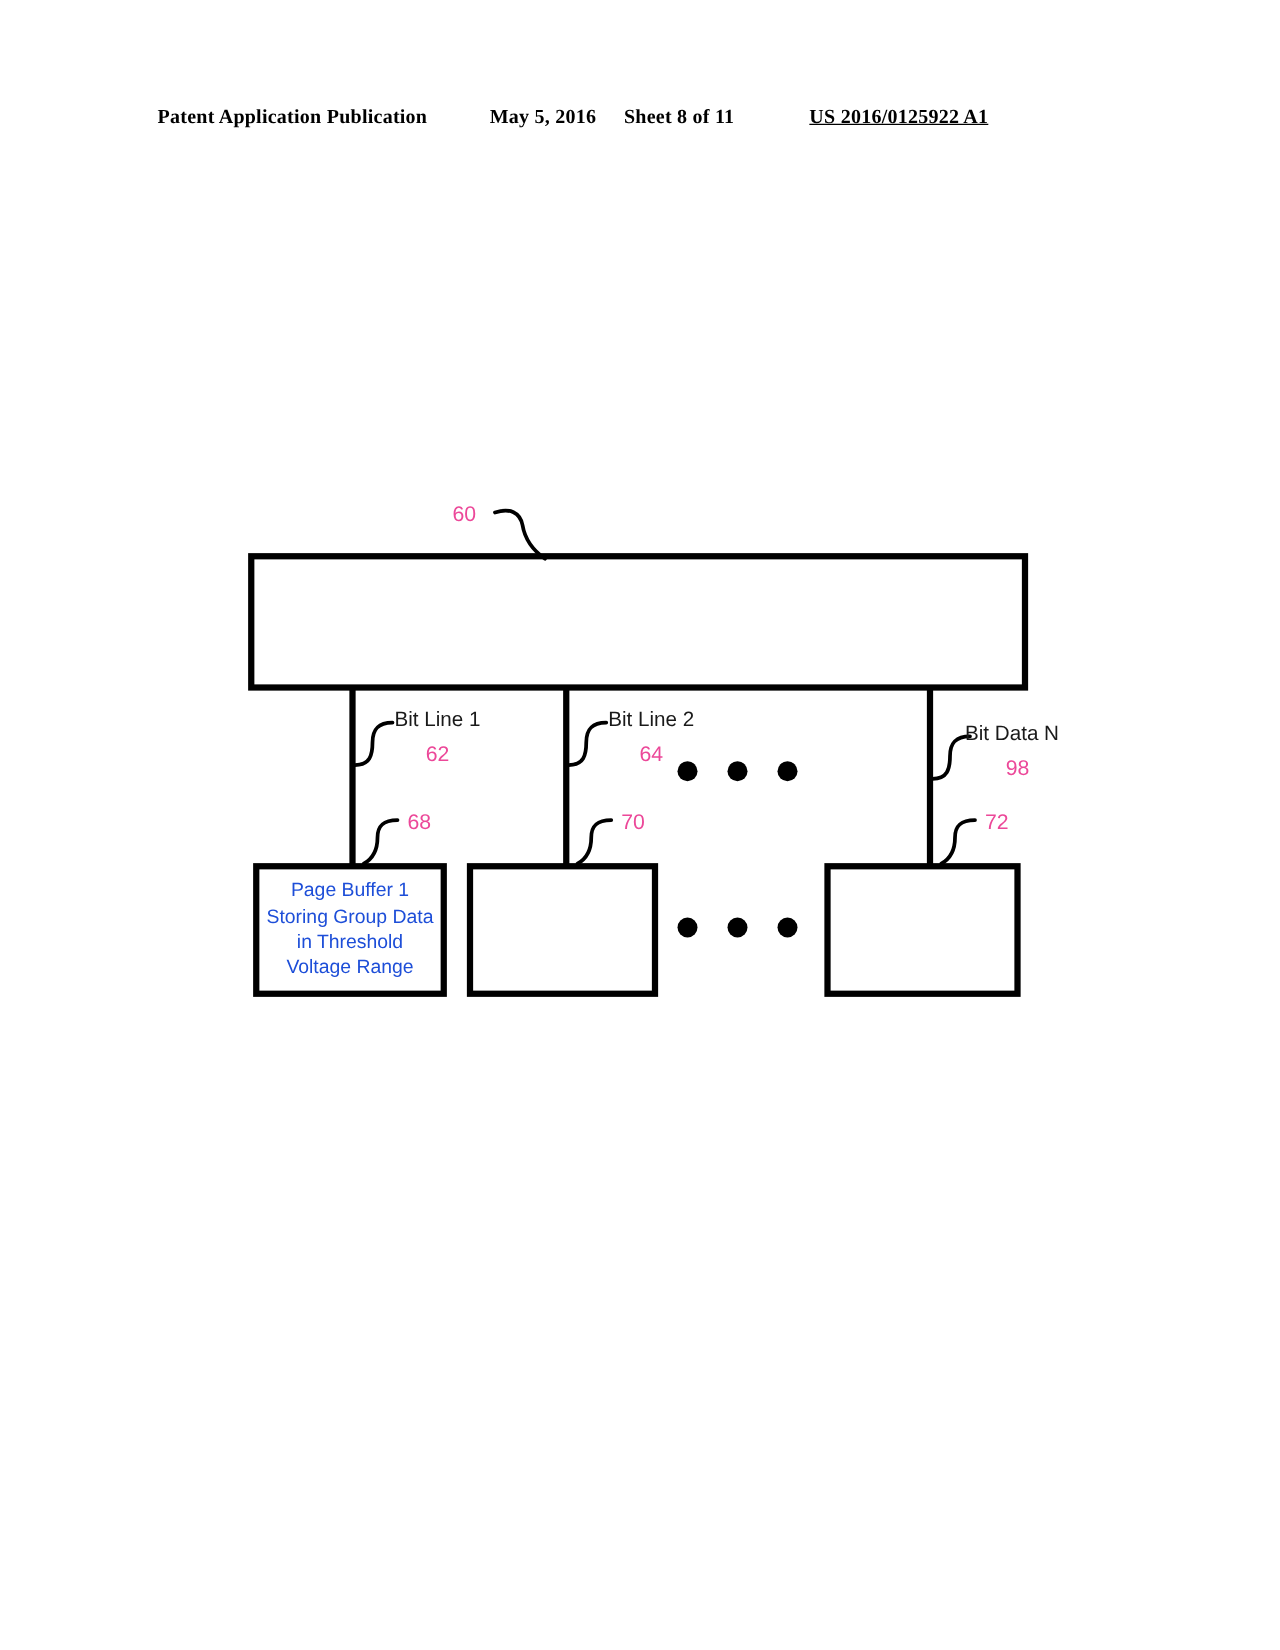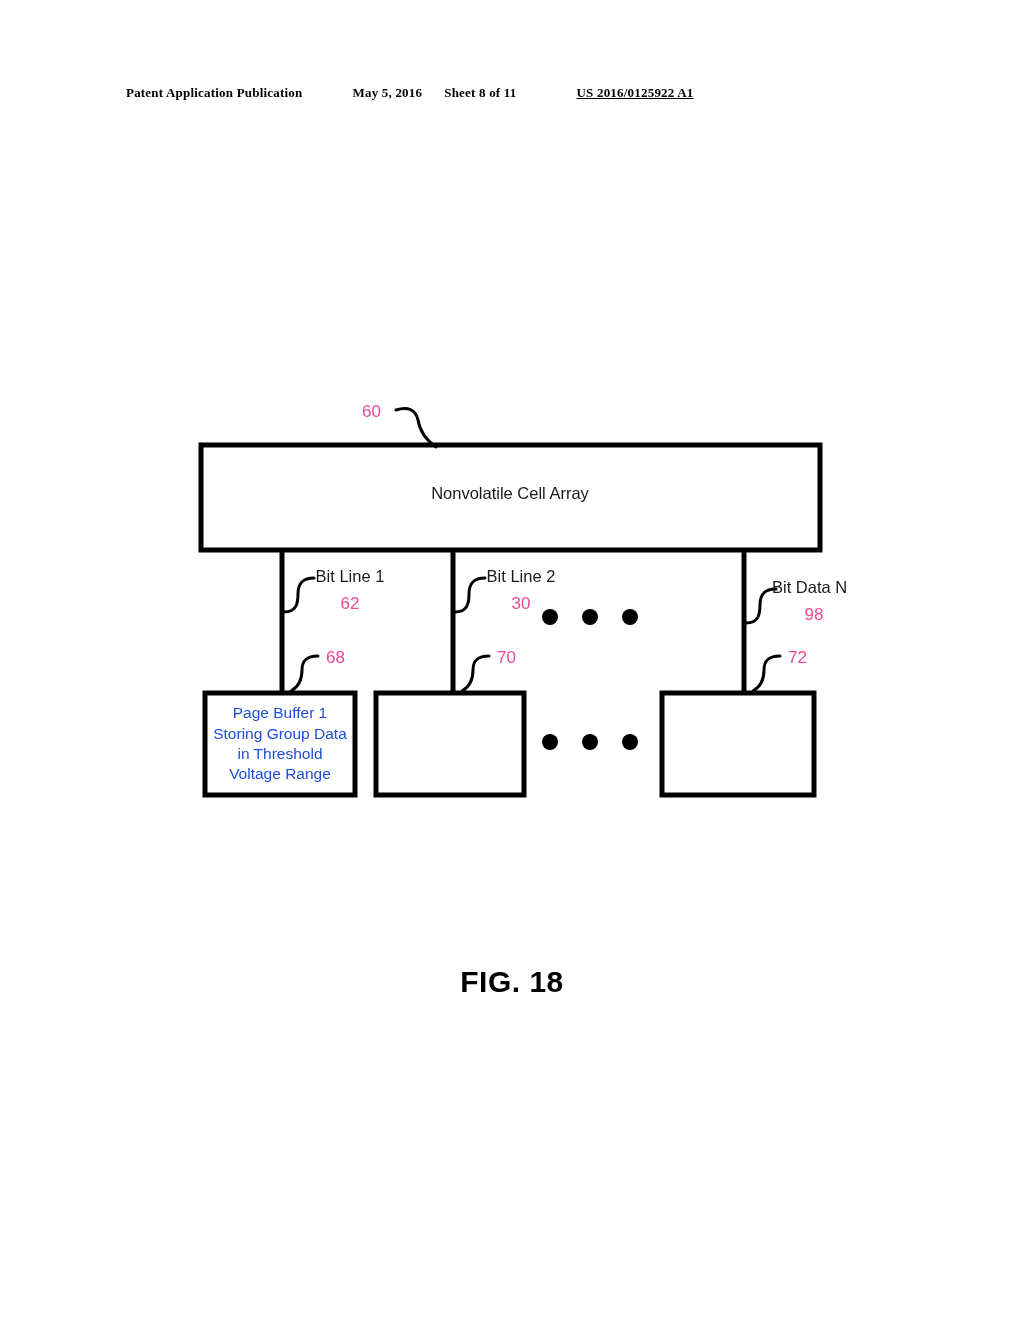--- a/index.html
+++ b/index.html
@@ -22,21 +22,21 @@
     left: 0;
     top: 85px;
     width: 1024px;
     height: 30px;
     display: flex;
     flex-direction: row;
     align-items: baseline;
     justify-content: flex-start;
     font-family: "Liberation Serif", serif;
     font-weight: bold;
-    font-size: 13px;
+    font-size: 16px;
     letter-spacing: 0.2px;
     white-space: nowrap;
   }
   #patent-header .hdr-pub   { margin-left: 126px; }
   #patent-header .hdr-date  { margin-left: 50px; }
   #patent-header .hdr-sheet { margin-left: 22px; }
   #patent-header .hdr-num   { margin-left: 60px; text-decoration: underline; }
 
   
   #figure-canvas {
@@ -145,33 +145,31 @@
 
     <circle cx="550" cy="617" r="8" fill="#000000"></circle>
     <circle cx="590" cy="617" r="8" fill="#000000"></circle>
     <circle cx="630" cy="617" r="8" fill="#000000"></circle>
 
     <circle cx="550" cy="742" r="8" fill="#000000"></circle>
     <circle cx="590" cy="742" r="8" fill="#000000"></circle>
     <circle cx="630" cy="742" r="8" fill="#000000"></circle>
   </svg>
 
-  <div class="fig-text" id="array-label">Nonvolatile Cell Array</div>
 
   <div class="fig-text ref-num" style="left:362px; top:401px;">60</div>
 
   <div class="fig-text bitline-label" style="left:308px; top:566px; width:84px;">Bit Line 1</div>
   <div class="fig-text ref-num" style="left:308px; top:593px; width:84px; text-align:center;">62</div>
 
   <div class="fig-text bitline-label" style="left:479px; top:566px; width:84px;">Bit Line 2</div>
-  <div class="fig-text ref-num" style="left:479px; top:593px; width:84px; text-align:center;">30</div>
+  <div class="fig-text ref-num" style="left:479px; top:593px; width:84px; text-align:center;">64</div>
 
   <div class="fig-text bitline-label" style="left:772px; top:577px; width:88px; text-align:left;">Bit Data N</div>
   <div class="fig-text ref-num" style="left:772px; top:604px; width:84px; text-align:center;">98</div>
 
   <div class="fig-text ref-num" style="left:326px; top:647px;">68</div>
   <div class="fig-text ref-num" style="left:497px; top:647px;">70</div>
   <div class="fig-text ref-num" style="left:788px; top:647px;">72</div>
 
   <div class="buffer-label" style="left:211px; top:699px; width:138px; height:90px;">Page Buffer 1 Storing Group Data in Threshold Voltage Range</div>
 
-  <div id="fig-caption">FIG. 18</div>
 </div>
 
 </body></html>

